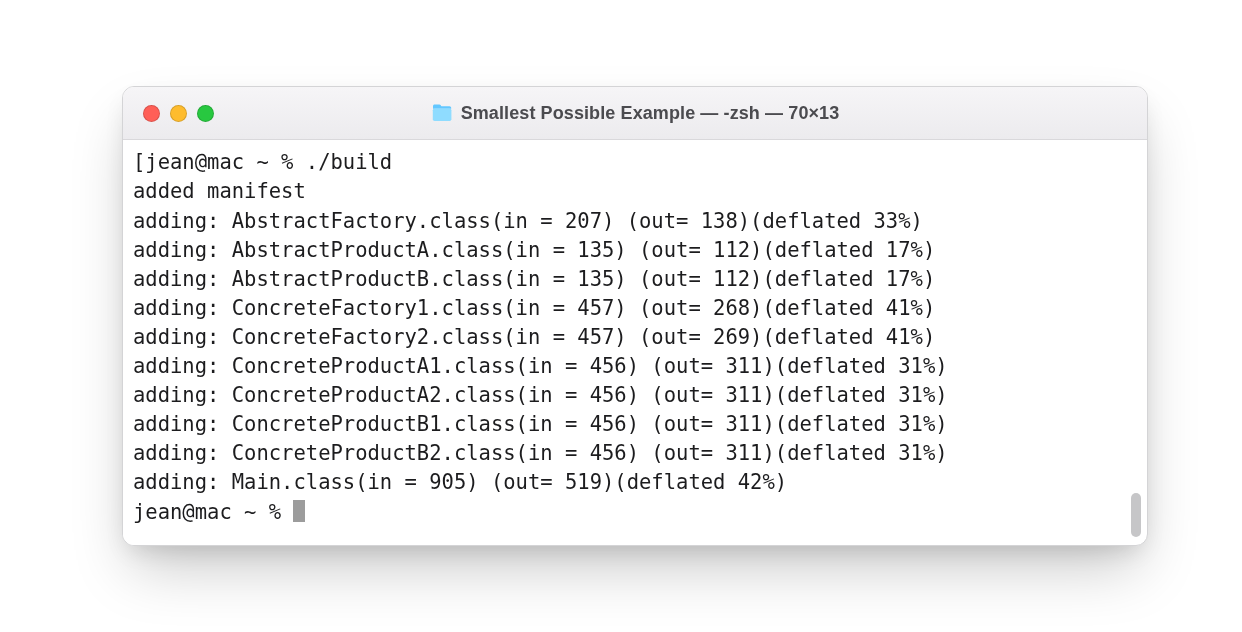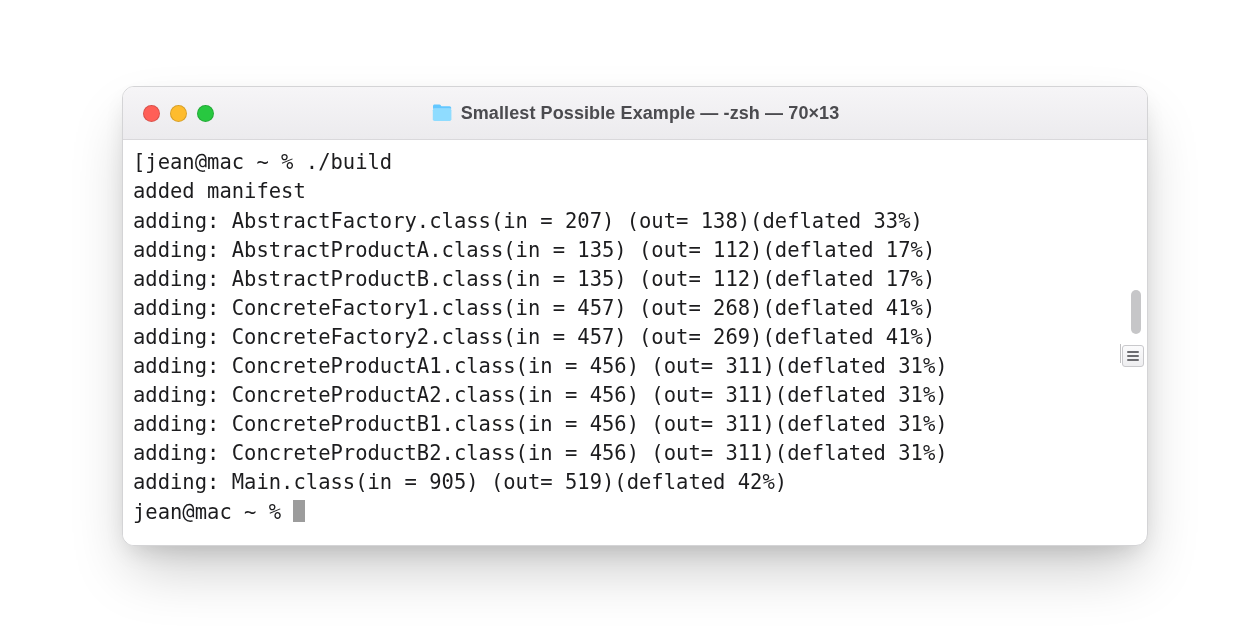--- a/index.html
+++ b/index.html
@@ -62,21 +62,21 @@
     .title-text {
       font-size: 18px;
       font-weight: 700;
       color: #4b4b4f;
       letter-spacing: 0.1px;
       pointer-events: auto;
     }
     .folder-icon svg { display:block; }
     .content-row {
       display: flex;
-      align-items: center;
+      align-items: flex-end;
     }
     .terminal {
       flex: 1;
       background: #ffffff;
       padding: 8px 4px 18px 10px;
       font-family: "SF Mono", ui-monospace, Menlo, Consolas, monospace;
       font-size: 20.5px;
       line-height: 1.42;
       color: #1c1c1e;
       white-space: pre;

